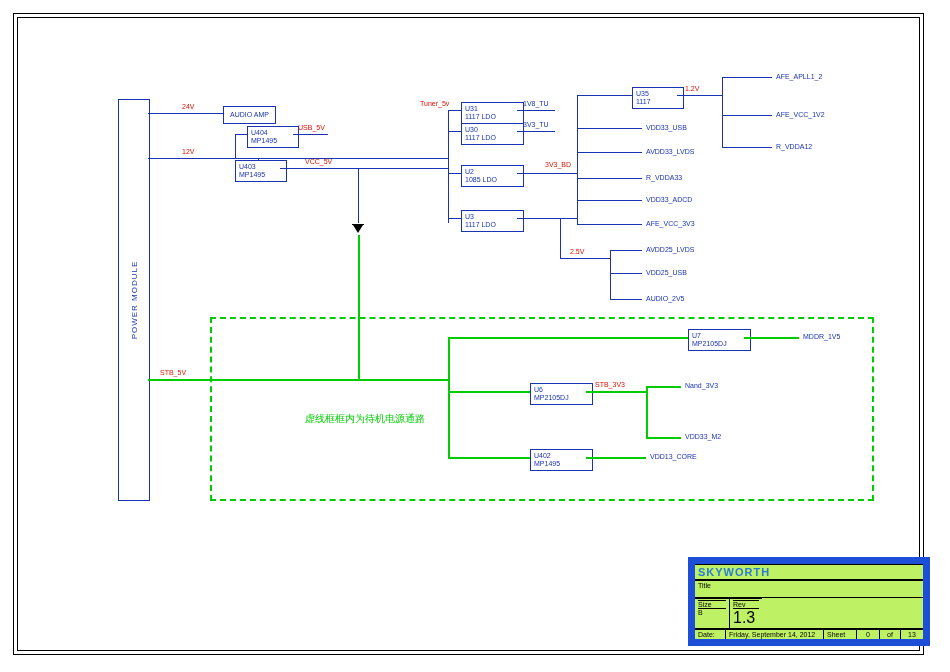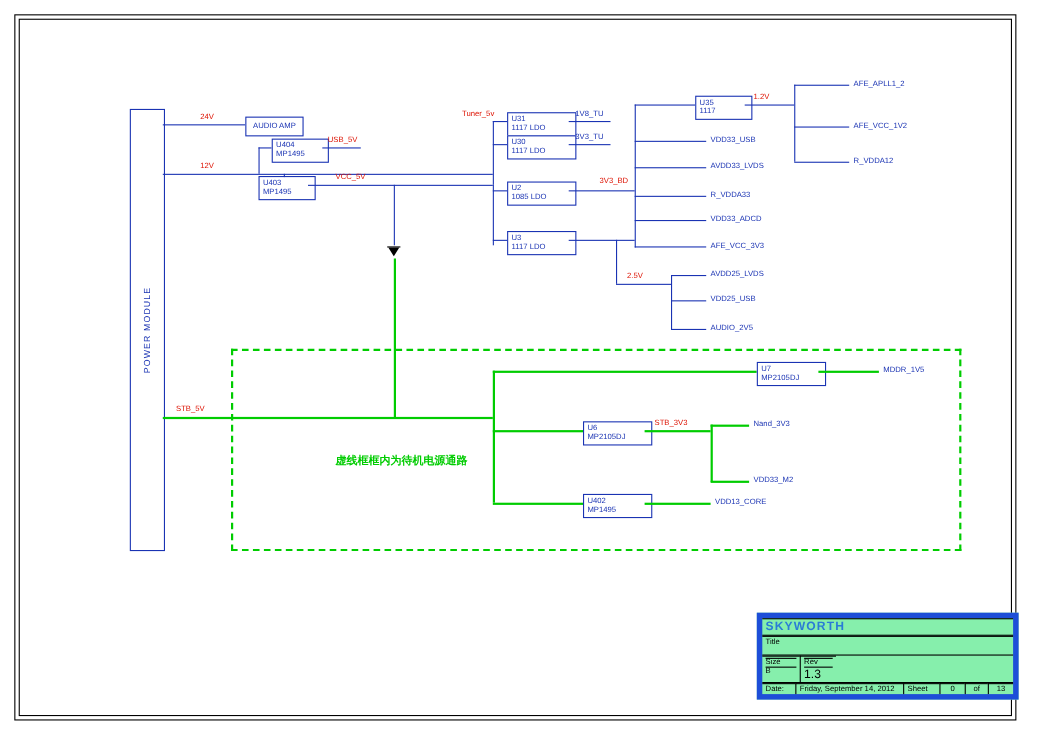--- a/index.html
+++ b/index.html
@@ -8,37 +8,37 @@
   .border-inner{position:absolute;left:17px;top:17px;width:901px;height:632px;border:1px solid #000}
 
   
   .box{position:absolute;border:1px solid #1a33b3;background:#fff;padding:2px 3px;line-height:8px}
   .box .ref{color:#1a33b3;font-size:7px}
   .box .val{color:#1a33b3;font-size:7px}
   .single{padding:4px 6px}
   .lbl{position:absolute;font-size:7px}
   .red{color:#d10}
   .blue{color:#1a33b3}
-  .greenbold{color:#0c0;font-weight:bold;font-size:10px}
+  .greenbold{color:#0c0;font-weight:normal;font-size:10px}
 
   
   .h{position:absolute;height:1px;background:#1a33b3}
   .v{position:absolute;width:1px;background:#1a33b3}
   .vg{position:absolute;width:2px;background:#0c0}
   .hg{position:absolute;height:2px;background:#0c0}
 
   
   .dashed{position:absolute;border:2px dashed #0c0}
 
   
   .pmod{position:absolute;border:1px solid #1a33b3;background:#fff}
   .pmod .vt{position:absolute;left:50%;top:50%;transform:translate(-50%,-50%) rotate(-90deg);white-space:nowrap;color:#1a33b3;font-size:8px;letter-spacing:1px}
 
   
-  .titleblk{position:absolute;border:5px solid #1d4ed8;background:#86efac;font-size:7px}
+  .titleblk{position:absolute;border:7px solid #1d4ed8;background:#bef264;font-size:7px}
   .titleblk div{border-top:1px solid #000}
   .titleblk .row{display:flex}
   .titleblk .cell{border-left:1px solid #000;padding:1px 3px}
   .titleblk .cell:first-child{border-left:none}
   .logo{color:#2a7cd6;font-weight:bold;font-size:11px;letter-spacing:1px;padding:3px 6px}
   .pdesc{font-weight:bold;font-size:9px}
 
   
   .diode{position:absolute;width:0;height:0;border-left:5px solid transparent;border-right:5px solid transparent;border-top:8px solid #000}
   .diode-bar{position:absolute;width:12px;height:1px;background:#000}
@@ -204,21 +204,21 @@
     <div class="row">
       <div class="cell" style="flex:1;height:14px">Title</div>
     </div>
     <div class="row">
       <div class="cell" style="width:28px">
         <div>Size</div>
         <div>B</div>
       </div>
       <div class="cell" style="width:26px">
         <div>Rev</div>
-        <div style="font-size:11px">1.3</div>
+        <div style="font-size:16px">1.3</div>
       </div>
     </div>
     <div class="row">
       <div class="cell" style="width:24px">Date:</div>
       <div class="cell" style="flex:1">Friday, September 14, 2012</div>
       <div class="cell" style="width:26px">Sheet</div>
       <div class="cell" style="width:16px;text-align:center">0</div>
       <div class="cell" style="width:14px;text-align:center">of</div>
       <div class="cell" style="width:16px;text-align:center">13</div>
     </div>

